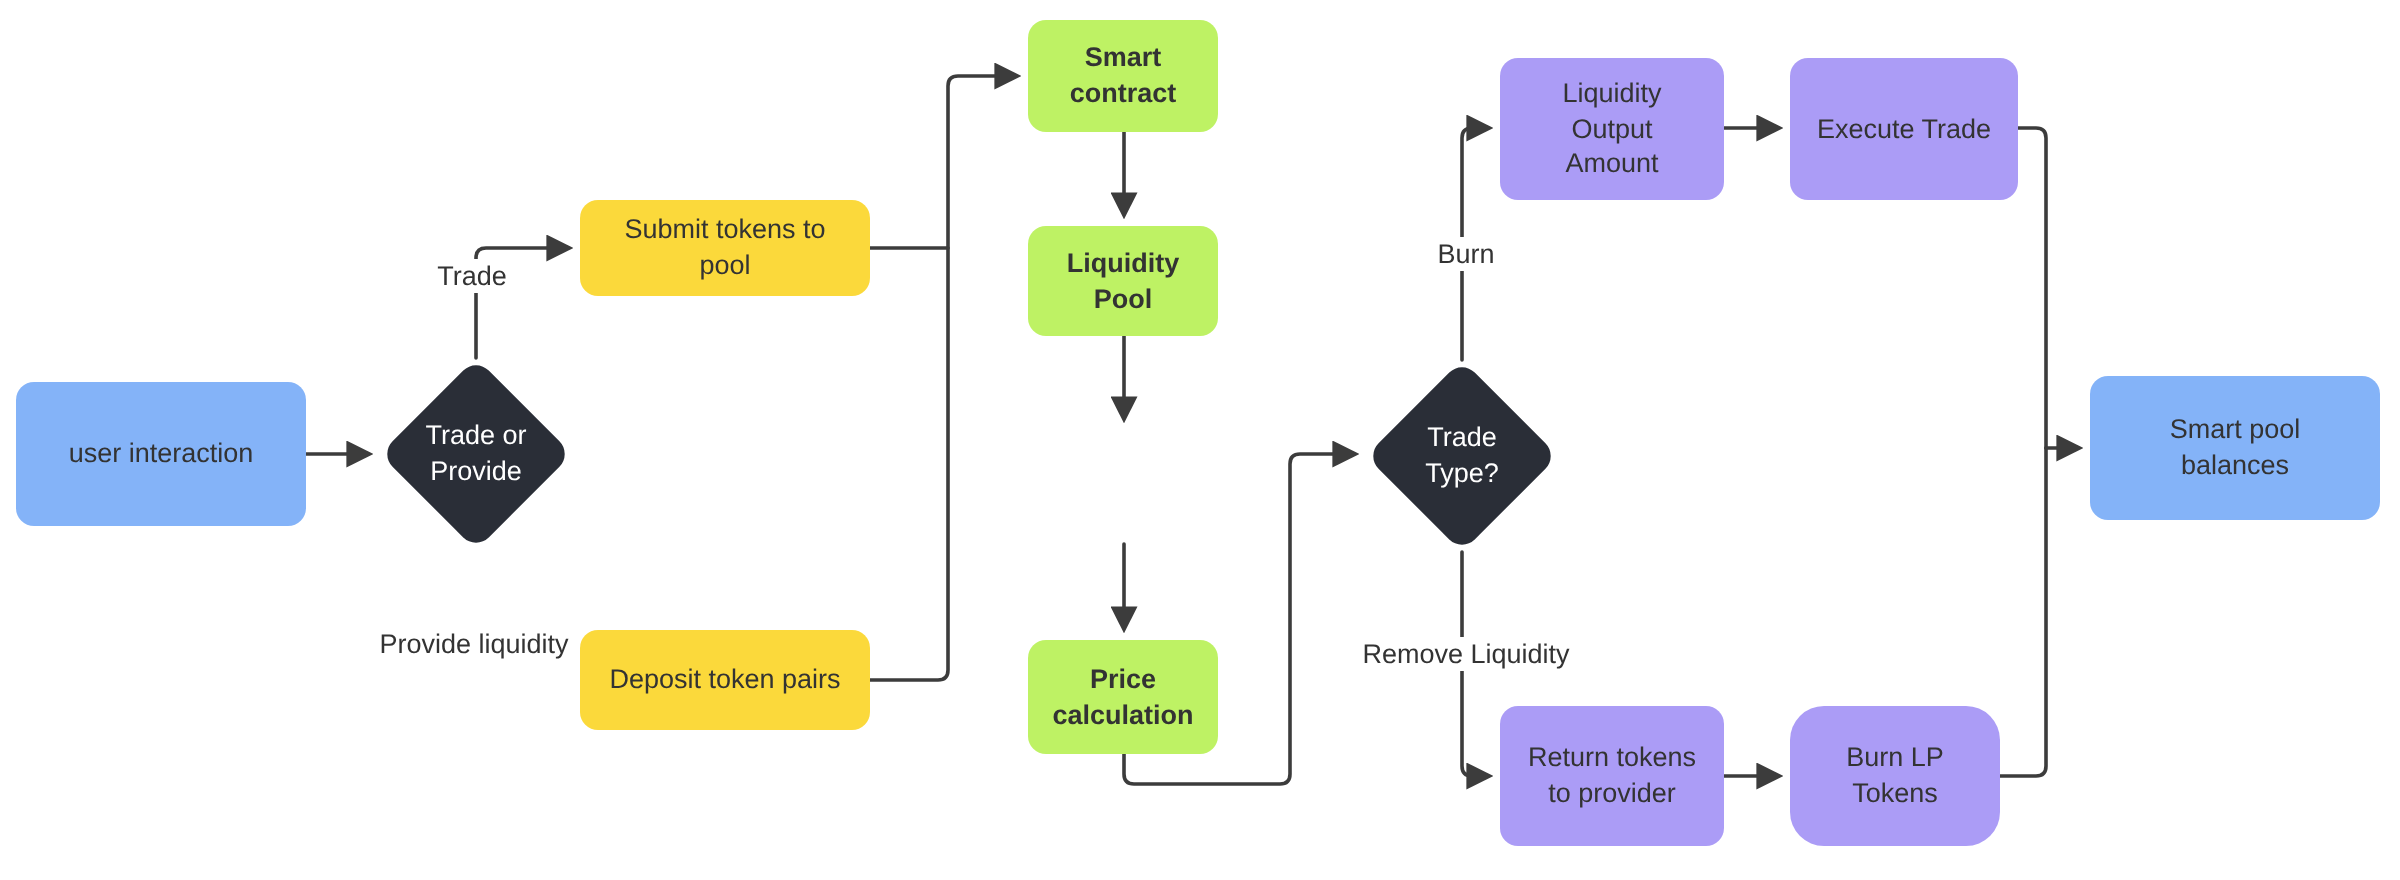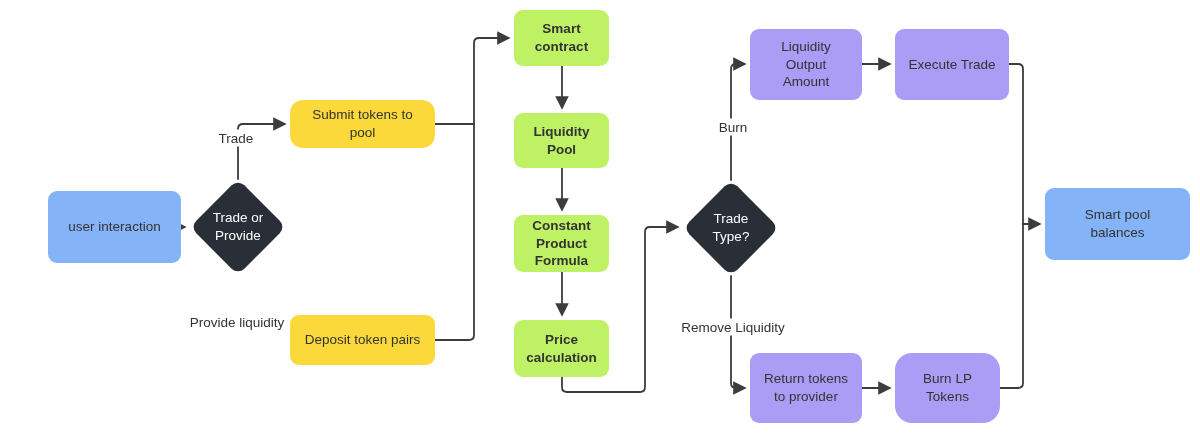--- a/index.html
+++ b/index.html
@@ -96,41 +96,38 @@
       <path d="M731 180 V69 Q731 64 736 64 H744" marker-end="url(#arrow)"></path>
       <path d="M862 64 H889" marker-end="url(#arrow)"></path>
       <path d="M1000 64 H1018 Q1023 64 1023 69 V224"></path>
       <path d="M731 276 V383 Q731 388 736 388 H744" marker-end="url(#arrow)"></path>
       <path d="M862 388 H889" marker-end="url(#arrow)"></path>
       <path d="M1000 388 H1018 Q1023 388 1023 383 V224"></path>
       <path d="M1023 224 H1039" marker-end="url(#arrow)"></path>
     </g>
   </svg>
 
-  <div class="node blue" style="left:8px; top:191px; width:133px; height:72px;margin-left:40px;">user interaction</div>
+  <div class="node blue" style="left:8px; top:191px; width:145px; height:72px;">user interaction</div>
 
   <div class="diamond" style="left:190px; top:179px;">
     <span class="dlabel">Trade or
 Provide</span>
   </div>
 
-  <div class="node yellow" style="left:290px; top:100px; width:145px; height:48px;border-radius:13px;">Submit tokens to
+  <div class="node yellow" style="left:290px; top:100px; width:145px; height:48px;">Submit tokens to
 pool</div>
 
   <div class="node yellow" style="left:290px; top:315px; width:145px; height:50px;">Deposit token pairs</div>
 
   <div class="node orange" style="left:514px; top:10px; width:95px; height:56px;">Smart
 contract</div>
 
   <div class="node orange" style="left:514px; top:113px; width:95px; height:55px;">Liquidity
 Pool</div>
 
-  <div class="node orange" style="left:514px; top:215px; width:95px; height:57px;">Constant
-Product
-Formula</div>
 
   <div class="node orange" style="left:514px; top:320px; width:95px; height:57px;">Price
 calculation</div>
 
   <div class="diamond" style="left:683px; top:180px;">
     <span class="dlabel">Trade
 Type?</span>
   </div>
 
   <div class="node purple" style="left:750px; top:29px; width:112px; height:71px;">Liquidity

